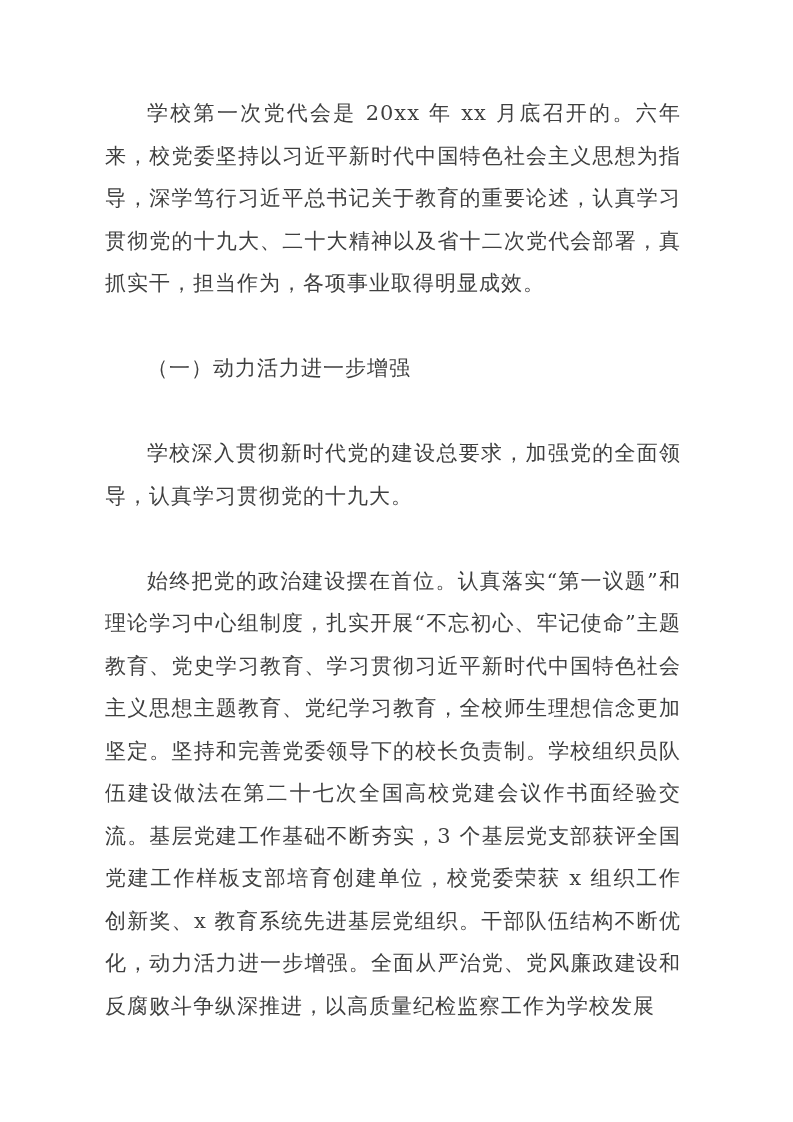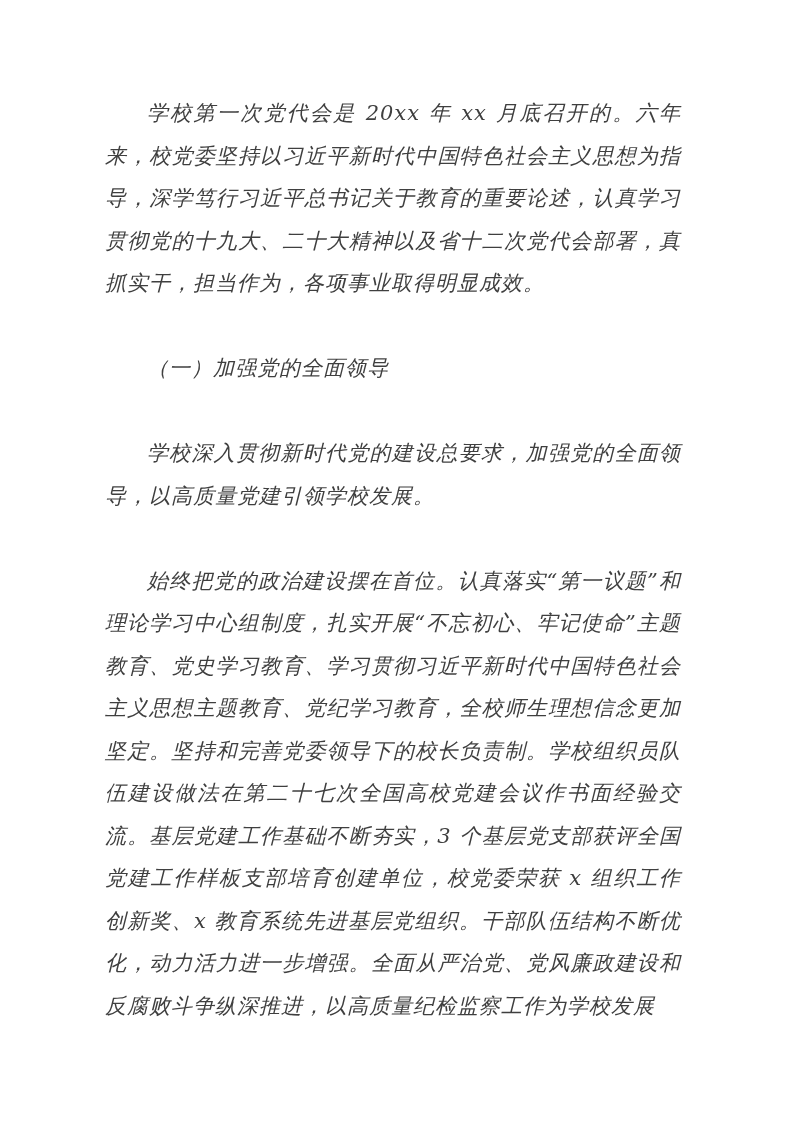--- a/index.html
+++ b/index.html
@@ -23,32 +23,31 @@
     font-size: 21px;
     line-height: 42.5px;
     color: #3f3f3f;
     letter-spacing: 1px;
   }
   .para {
     margin: 0 0 42.5px 0;
     text-indent: 2em;
     text-align: justify;
     font-weight: normal;
-    font-style: italic;
   }
   .para.heading {
     text-align: left;
   }
   .para:last-child {
     margin-bottom: 0;
   }
 </style>
 </head>
 <body>
 
 <div class="page">
   <div class="doc-body">
       <p class="para body">学校第一次党代会是 20xx 年 xx 月底召开的。六年来，校党委坚持以习近平新时代中国特色社会主义思想为指导，深学笃行习近平总书记关于教育的重要论述，认真学习贯彻党的十九大、二十大精神以及省十二次党代会部署，真抓实干，担当作为，各项事业取得明显成效。</p>
-      <p class="para heading">（一）加强党的全面领导</p>
-      <p class="para body">学校深入贯彻新时代党的建设总要求，加强党的全面领导，以高质量党建引领学校发展。</p>
+      <p class="para heading">（一）动力活力进一步增强</p>
+      <p class="para body">学校深入贯彻新时代党的建设总要求，加强党的全面领导，认真学习贯彻党的十九大。</p>
       <p class="para body">始终把党的政治建设摆在首位。认真落实“第一议题”和理论学习中心组制度，扎实开展“不忘初心、牢记使命”主题教育、党史学习教育、学习贯彻习近平新时代中国特色社会主义思想主题教育、党纪学习教育，全校师生理想信念更加坚定。坚持和完善党委领导下的校长负责制。学校组织员队伍建设做法在第二十七次全国高校党建会议作书面经验交流。基层党建工作基础不断夯实，3 个基层党支部获评全国党建工作样板支部培育创建单位，校党委荣获 x 组织工作创新奖、x 教育系统先进基层党组织。干部队伍结构不断优化，动力活力进一步增强。全面从严治党、党风廉政建设和反腐败斗争纵深推进，以高质量纪检监察工作为学校发展</p>
     </div>
 </div>
 
 </body></html>

